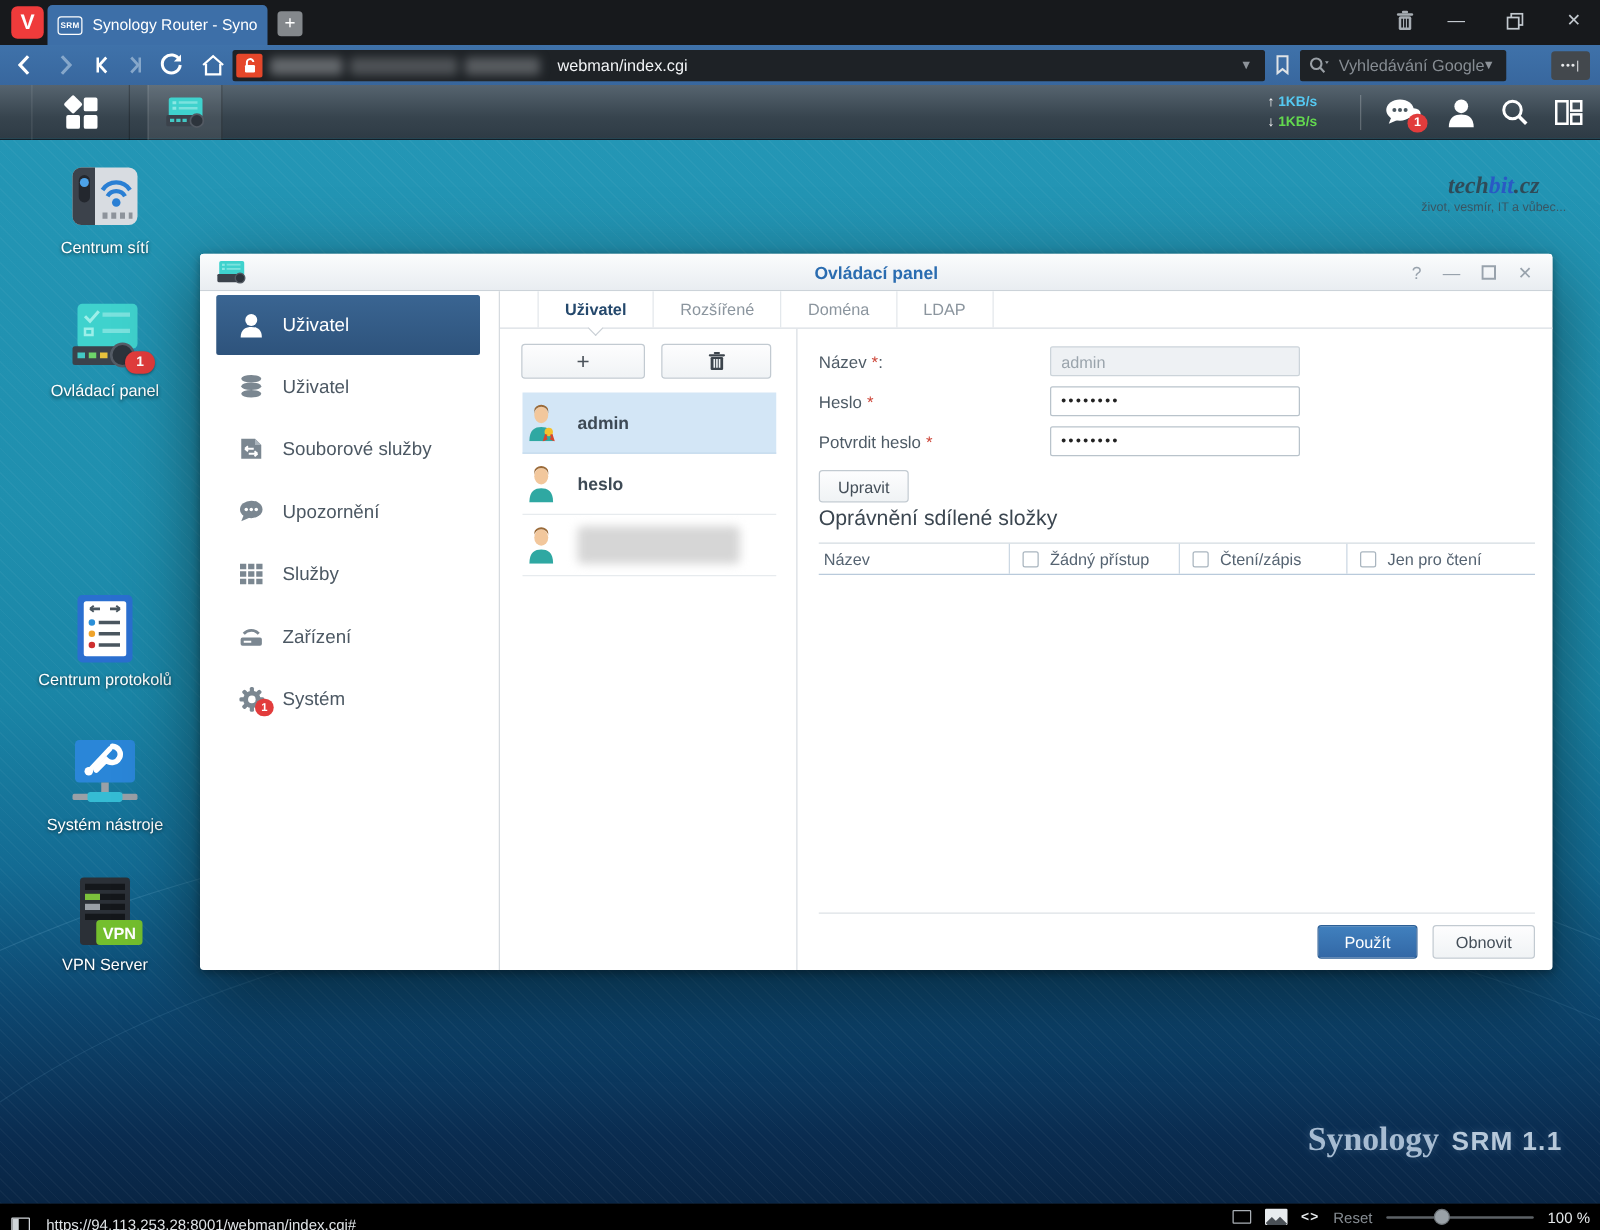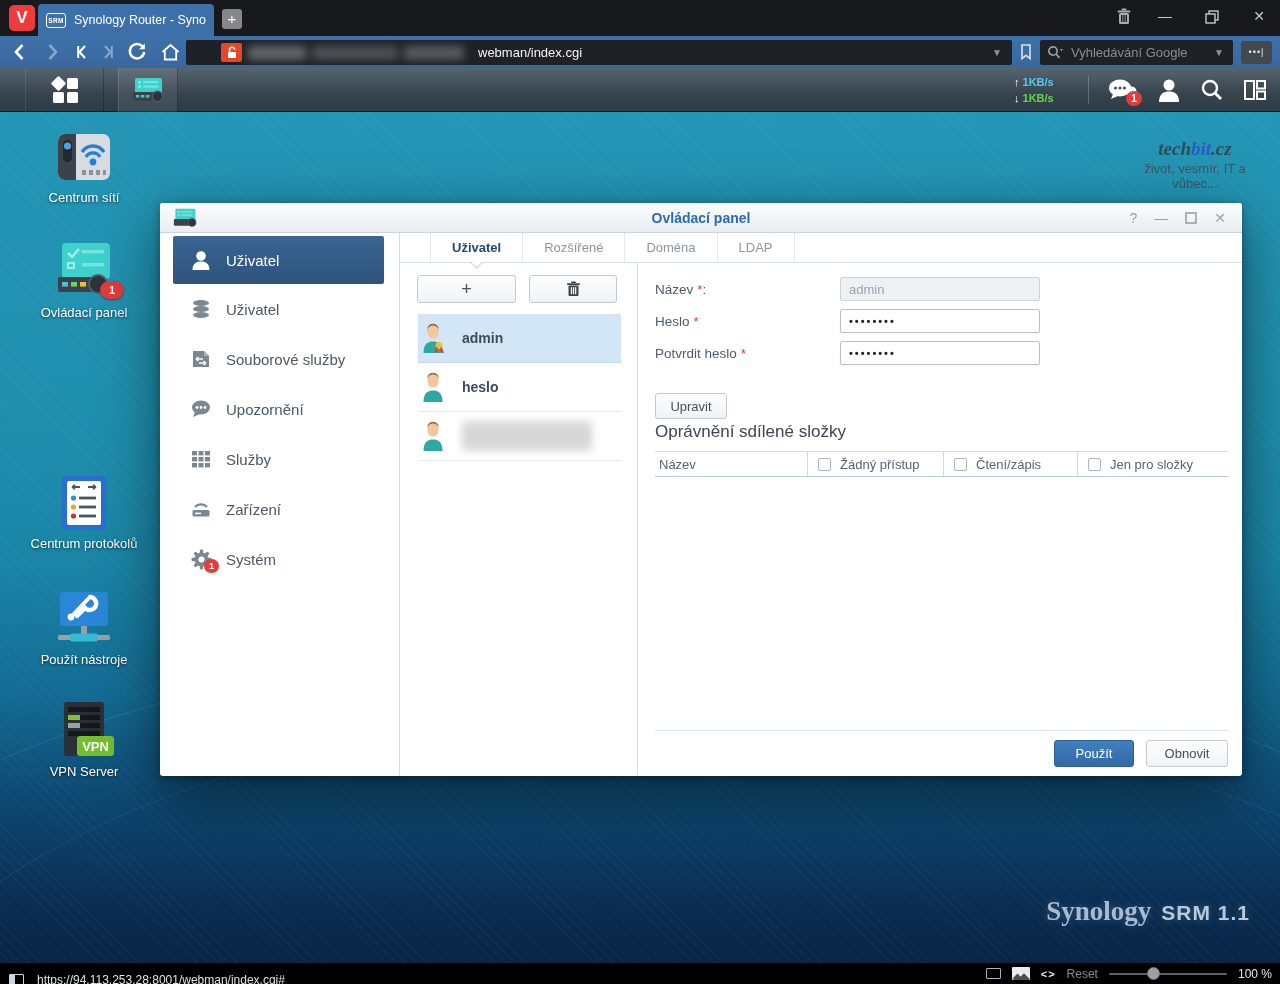--- a/index.html
+++ b/index.html
@@ -14,28 +14,28 @@
   #tab-title { color:#fff; font-size:12.5px; margin-left:8px; white-space:nowrap; overflow:hidden; }
   #newtab-btn { position:absolute; left:222px; top:9px; width:20px; height:20px; background:#84888c; border-radius:3px; color:#fff; font-size:15px; line-height:19px; text-align:center; }
   .winctl { position:absolute; top:8px; color:#c3c9cf; font-size:14px; width:20px; text-align:center; }
   #trash-tabs { left:1114px; top:7px; }
   #win-min { left:1155px; }
   #win-restore { left:1202px; top:10px; }
   #win-close { left:1249px; }
 
   #navbar { position:absolute; left:0; top:36px; width:1280px; height:32px; background:linear-gradient(#3f72aa,#38679e); }
   .navic { position:absolute; top:6px; width:20px; height:20px; }
-  #addr { position:absolute; left:186px; top:4px; width:826px; height:25px; background:#1e2226; border-radius:2px; display:flex; align-items:center;padding-left:32px; }
+  #addr { position:absolute; left:186px; top:4px; width:826px; height:25px; background:#1e2226; border-radius:2px; display:flex; align-items:center; }
   #addr-lock { width:21px; height:19px; margin-left:3px; background:#e5472a; border-radius:2px; display:flex; align-items:center; justify-content:center; }
   .blurwrap { display:flex; gap:6px; margin-left:6px; filter:blur(4px); }
   .blurblock { height:14px; border-radius:3px; }
   #addr-path { color:#f2f4f6; font-size:13px; margin-left:14px; }
   #addr-caret { position:absolute; right:10px; color:#8d9399; font-size:10px; }
   #bookmark-ic { position:absolute; left:1019px; top:7px; }
-  #searchbox { position:absolute; left:1040px; top:4px; width:193px; height:25px; background:#1e2226; border-radius:2px; display:flex; align-items:center;text-align:right; }
+  #searchbox { position:absolute; left:1040px; top:4px; width:165px; height:25px; background:#1e2226; border-radius:2px; display:flex; align-items:center;text-align:right; }
   #searchbox .ph { color:#878d93; font-size:13px; margin-left:7px; }
   #searchbox .caret { position:absolute; right:9px; color:#8d9399; font-size:10px; }
   #panel-btn { position:absolute; left:1241px; top:5px; width:31px; height:23px; background:#43484d; border-radius:3px; color:#e8eaec; font-size:9px; text-align:center; line-height:22px; letter-spacing:1px; }
 
   
   #desktop { position:absolute; left:0; top:68px; width:1280px; height:895px; overflow:hidden;
     background:linear-gradient(180deg,#2497b6 0%,#1f8fae 38%,#1a85a6 55%,#136b93 70%,#0d4770 82%,#0a2c50 94%,#092544 100%); }
   #desktop .pattern { position:absolute; inset:0;
     background:repeating-linear-gradient(45deg, rgba(255,255,255,.03) 0 1px, transparent 1px 7px); }
   .wave { position:absolute; border:1px solid rgba(160,220,245,.14); border-radius:50%; }
@@ -67,21 +67,21 @@
   
   .dicon { position:absolute; left:24px; width:120px; text-align:center; }
   .dicon .art { position:relative; width:64px; height:62px; margin:0 auto; }
   .dicon .lbl { margin-top:2px; color:#fff; font-size:13px; line-height:16px; text-shadow:0 1px 3px rgba(0,0,0,.65); }
   #di-badge { left:48px; top:40px; min-width:24px; height:18px; font-size:11px; line-height:18px; padding:0 5px; box-shadow:0 1px 2px rgba(0,0,0,.4); }
 
   
   #techbit { position:absolute; left:1130px; top:70px; width:130px; text-align:center; opacity:.85; }
   #techbit .l1 { font-style:italic; font-weight:bold; font-size:19px; color:#323f49; font-family:"Liberation Serif",serif; }
   #techbit .l1 .blue { color:#2b50c8; }
-  #techbit .l2 { font-size:13px; color:#3e4c57; margin-top:1px; }
+  #techbit .l2 { font-size:10px; color:#3e4c57; margin-top:1px; }
   #srm-brand { position:absolute; right:30px; top:828px; color:#a7bcd2; display:flex; align-items:baseline; gap:10px; text-shadow:0 0 8px rgba(180,220,255,.25); }
   #srm-brand .syn { font-size:27px; font-weight:bold; font-family:"Liberation Serif",serif; }
   #srm-brand .ver { font-size:21px; font-weight:bold; letter-spacing:1px; color:#b7c9da; }
 
   
   #cpwin { position:absolute; left:160px; top:135px; width:1082px; height:573px; background:#fff; border-radius:3px; box-shadow:0 18px 60px rgba(0,0,0,.5), 0 2px 8px rgba(0,0,0,.35); }
   #cp-titlebar { height:30px; background:linear-gradient(#fbfcfd,#e9edf1); border-bottom:1px solid #ccd3d9; border-radius:3px 3px 0 0; position:relative; display:flex; align-items:center; }
   #cp-title { position:absolute; left:0; right:0; text-align:center; font-size:14px; font-weight:bold; color:#2a6cb0; }
   #cp-winic { margin-left:13px; z-index:1; }
   #cp-ctls { position:absolute; right:16px; top:0; height:30px; display:flex; align-items:center; gap:17px; color:#98a2ac; font-size:14px; z-index:1; }
@@ -112,21 +112,21 @@
   .urow .uname { font-size:14px; font-weight:bold; color:#3e4a55; }
   .blurname { width:130px; height:30px; background:#d6d6d6; border-radius:4px; filter:blur(4px); }
 
   #detail { flex:1; position:relative; padding:14px 14px 0 17px; }
   .frow { display:flex; align-items:center; margin-bottom:8px; }
   .frow .flabel { width:185px; font-size:13.5px; color:#4e5b66; }
   .req { color:#cc4437; margin-left:4px; }
   .field { width:200px; height:24px; border:1px solid #b9c3cb; background:#fff; border-radius:2px; display:flex; align-items:center; padding-left:8px; font-size:13px; color:#333; }
   .field.disabled { background:#eef1f4; border-color:#ccd4da; color:#9aa4ac; }
   .field.pw { font-size:11px; font-weight:bold; letter-spacing:2px; color:#222; }
-  #btn-edit { width:72px; height:26px; font-size:13px; margin-top:28px; }
+  #btn-edit { width:72px; height:26px; font-size:13px; margin-top:11px; }
   #perm-heading { margin-top:3px; font-size:17px; color:#3b4650; }
   #perm-header { margin-top:9px; display:flex; height:26px; align-items:center; border-top:1px solid #d4dbe1; border-bottom:1px solid #b9cadb; font-size:13px; color:#566472; }
   .pcol { display:flex; align-items:center; height:100%; padding-left:10px; border-left:1px solid #ccd8e3; }
   .pcol.first { border-left:none; width:152px; padding-left:4px; }
   .pcol.c2 { width:136px; } .pcol.c3 { width:134px; } .pcol.c4 { flex:1; }
   .cb { width:13px; height:13px; background:#fff; border:1px solid #a9b5bf; border-radius:2px; margin-right:9px; flex:0 0 auto; }
   #detail-bottom { position:absolute; left:17px; right:14px; bottom:0; height:46px; border-top:1px solid #dde2e6; display:flex; align-items:center; justify-content:flex-end; gap:12px; }
   #btn-apply { width:80px; height:27px; background:linear-gradient(#4080be,#3368a6); border:1px solid #2c5f96; border-radius:3px; color:#fff; font-size:13px; display:flex; align-items:center; justify-content:center; }
   #btn-reset { width:82px; height:27px; font-size:13px; }
 
@@ -361,21 +361,21 @@
         <rect x="8" y="4" width="48" height="34" rx="3.5" fill="#2a86d8"></rect>
         <path d="M20 28 L36 11" stroke="#fff" stroke-width="4" stroke-linecap="round"></path>
         <circle cx="19" cy="29" r="3.4" fill="#fff"></circle>
         <path d="M38 9 a6.5 6.5 0 1 1 -5 11 l-8 8" stroke="#fff" stroke-width="4.4" fill="none" stroke-linecap="round"></path>
         <rect x="29" y="38" width="6" height="10" fill="#9aa0a7"></rect>
         <rect x="6" y="47" width="16" height="5" rx="1.5" fill="#9aa0a7"></rect>
           <rect x="42" y="47" width="16" height="5" rx="1.5" fill="#9aa0a7"></rect>
         <rect x="18" y="45.5" width="28" height="8" rx="2.5" fill="#35bcd4"></rect>
       </svg>
     </div>
-    <div class="lbl">Použít nástroje</div>
+    <div class="lbl">Systém nástroje</div>
   </div>
 
   <div class="dicon" style="top:632px">
     <div class="art">
       <svg width="64" height="62" viewBox="0 0 64 62">
         <rect x="12" y="2" width="40" height="54" rx="3" fill="#2b3037"></rect>
         <rect x="16" y="7" width="32" height="5" fill="#14171b"></rect>
         <rect x="16" y="15" width="32" height="5" fill="#14171b"></rect>
           <rect x="16" y="15" width="12" height="5" fill="#7cc23c"></rect>
         <rect x="16" y="23" width="32" height="5" fill="#14171b"></rect>
@@ -588,21 +588,21 @@
               <div class="pcol c2">
                   <span class="cb"></span>
                   <span>Žádný přístup</span>
                 </div>
               <div class="pcol c3">
                   <span class="cb"></span>
                   <span>Čtení/zápis</span>
                 </div>
               <div class="pcol c4">
                   <span class="cb"></span>
-                  <span>Jen pro složky</span>
+                  <span>Jen pro čtení</span>
                 </div>
             </div>
 
             <div id="detail-bottom">
               <div id="btn-apply">Použít</div>
               <div id="btn-reset" class="btn-light">Obnovit</div>
             </div>
           </div>
         </div>
       </div>

